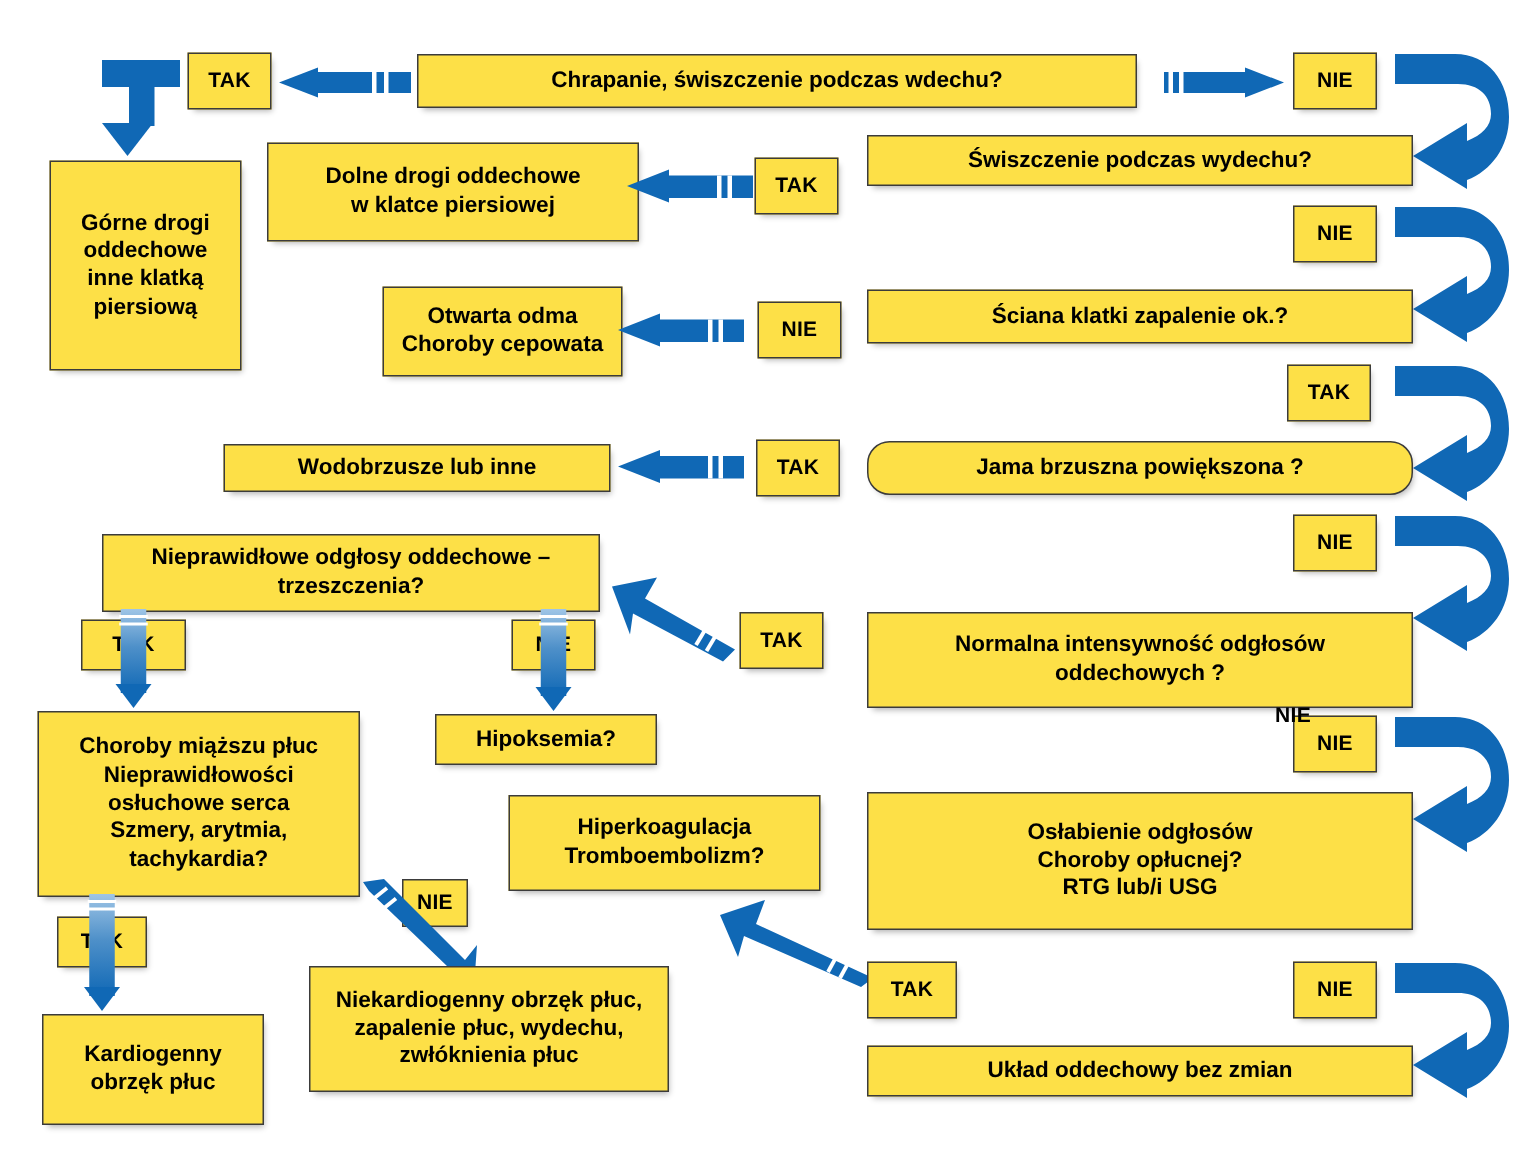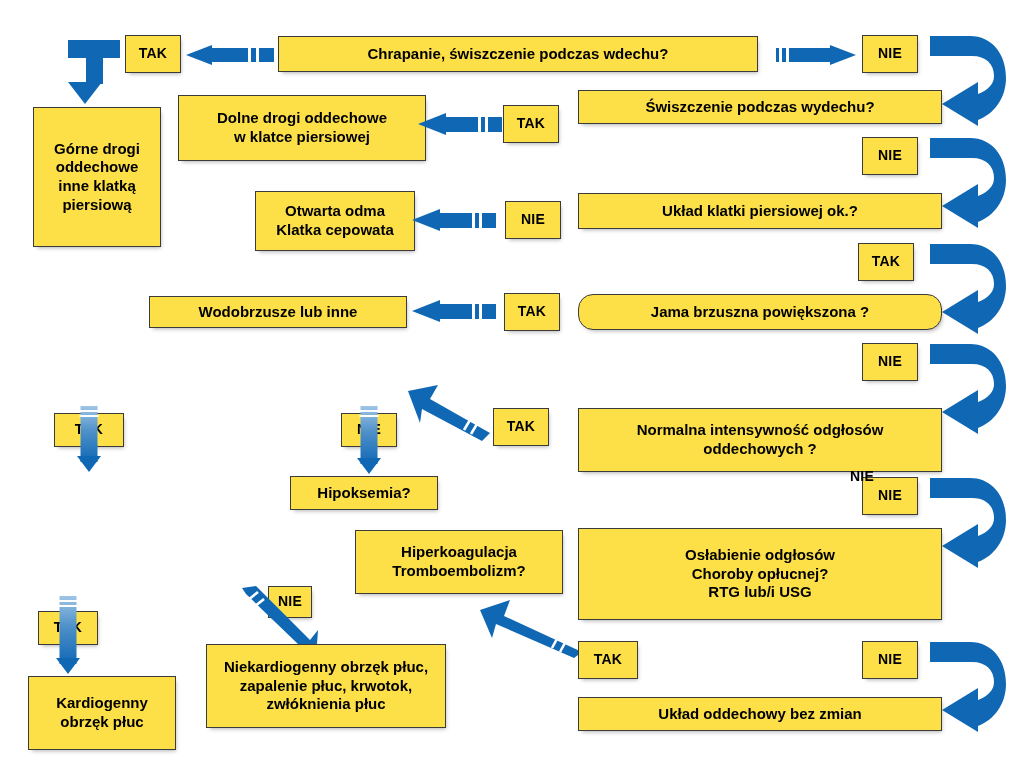--- a/index.html
+++ b/index.html
@@ -118,32 +118,32 @@
   <div class="box lbl" style="left:862px;top:137px;width:56px;height:38px;">NIE</div>
 
   <div class="hook" style="left:928px;top:134px;width:80px;height:94px;">
     <svg width="80" height="94" viewBox="0 0 80 94">
       <path d="M2,4 L42,4 C64,4 78,22 78,46 C78,66 66,82 50,88 L50,94 L14,72 L50,50 L50,62
                C60,58 66,52 66,44 C66,32 58,24 44,24 L2,24 Z" fill="#1068b5"></path>
     </svg>
   </div>
 
   <div class="box term" style="left:255px;top:191px;width:160px;height:60px;">Otwarta odma
-Klatka cepowata</div>
+Choroby cepowata</div>
 
   <div class="arrow-left" style="left:408px;top:210px;width:88px;height:22px;">
     <div class="shaft" style="left:30px;top:3px;width:58px;height:15px;"></div>
     <div class="head" style="left:4px;top:-1px;border-top:11px solid transparent;border-bottom:11px solid transparent;border-right:28px solid #1068b5;"></div>
     <div class="notch" style="left:64px;top:3px;width:3px;height:15px;"></div>
     <div class="notch" style="left:71px;top:3px;width:3px;height:15px;"></div>
   </div>
 
   <div class="box lbl" style="left:505px;top:201px;width:56px;height:38px;">NIE</div>
 
-  <div class="box q" style="left:578px;top:193px;width:364px;height:36px;">Układ klatki piersiowej ok.?</div>
+  <div class="box q" style="left:578px;top:193px;width:364px;height:36px;">Ściana klatki zapalenie ok.?</div>
 
   <div class="box lbl" style="left:858px;top:243px;width:56px;height:38px;">TAK</div>
 
   <div class="hook" style="left:928px;top:240px;width:80px;height:94px;">
     <svg width="80" height="94" viewBox="0 0 80 94">
       <path d="M2,4 L42,4 C64,4 78,22 78,46 C78,66 66,82 50,88 L50,94 L14,72 L50,50 L50,62
                C60,58 66,52 66,44 C66,32 58,24 44,24 L2,24 Z" fill="#1068b5"></path>
     </svg>
   </div>
 
@@ -162,20 +162,22 @@
 
   <div class="box lbl" style="left:862px;top:343px;width:56px;height:38px;">NIE</div>
 
   <div class="hook" style="left:928px;top:340px;width:80px;height:94px;">
     <svg width="80" height="94" viewBox="0 0 80 94">
       <path d="M2,4 L42,4 C64,4 78,22 78,46 C78,66 66,82 50,88 L50,94 L14,72 L50,50 L50,62
                C60,58 66,52 66,44 C66,32 58,24 44,24 L2,24 Z" fill="#1068b5"></path>
     </svg>
   </div>
 
+  <div class="box q" style="left:68px;top:356px;width:332px;height:52px;">Nieprawidłowe odgłosy oddechowe –
+trzeszczenia?</div>
 
   <div class="diag" style="left:404px;top:383px;width:96px;height:58px;">
     <svg width="96" height="58" viewBox="0 0 96 58">
       <g fill="#1068b5">
         <path d="M4,8 L34,2 L26,16 L86,50 L78,58 L18,26 L16,40 Z"></path>
       </g>
       <g stroke="#ffffff" stroke-width="2.6">
         <line x1="66" y1="37" x2="60" y2="47"></line>
         <line x1="73" y1="41" x2="67" y2="51"></line>
       </g>
@@ -206,22 +208,27 @@
   <div class="box lbl" style="left:341px;top:413px;width:56px;height:34px;">NIE</div>
   <div class="arrow-down" style="left:344px;top:406px;width:50px;height:72px;">
     <div class="shaft" style="top:0;width:17px;height:58px;"></div>
     <div class="head" style="top:52px;"></div>
     <div class="tick" style="top:4px;width:19px;"></div>
     <div class="tick" style="top:9px;width:19px;"></div>
   </div>
 
   <div class="box term" style="left:290px;top:476px;width:148px;height:34px;">Hipoksemia?</div>
 
-
-  <div class="box term" style="left:339px;top:530px;width:208px;height:64px;margin-left:16px;">Hiperkoagulacja
+  <div class="box q" style="left:25px;top:474px;width:215px;height:124px;">Choroby miąższu płuc
+Nieprawidłowości
+osłuchowe serca
+Szmery, arytmia,
+tachykardia?</div>
+
+  <div class="box term" style="left:339px;top:530px;width:208px;height:64px;">Hiperkoagulacja
 Tromboembolizm?</div>
 
   <div class="box q" style="left:578px;top:528px;width:364px;height:92px;text-align:center;">Osłabienie odgłosów
 Choroby opłucnej?
 RTG lub/i USG</div>
 
   <div class="diag" style="left:478px;top:596px;width:110px;height:62px;">
     <svg width="110" height="62" viewBox="0 0 110 62">
       <g fill="#1068b5">
         <path d="M2,14 L32,4 L26,20 L104,56 L96,62 L18,28 L14,42 Z"></path>
@@ -253,21 +260,21 @@
         <line x1="12" y1="14" x2="22" y2="6"></line>
         <line x1="18" y1="21" x2="28" y2="13"></line>
       </g>
     </svg>
   </div>
 
   <div class="box term" style="left:28px;top:676px;width:148px;height:74px;">Kardiogenny
 obrzęk płuc</div>
 
   <div class="box term" style="left:206px;top:644px;width:240px;height:84px;">Niekardiogenny obrzęk płuc,
-zapalenie płuc, krwotok,
+zapalenie płuc, wydechu,
 zwłóknienia płuc</div>
 
   <div class="box lbl" style="left:578px;top:641px;width:60px;height:38px;">TAK</div>
 
   <div class="box lbl" style="left:862px;top:641px;width:56px;height:38px;">NIE</div>
 
   <div class="box q" style="left:578px;top:697px;width:364px;height:34px;">Układ oddechowy bez zmian</div>
 
   <div class="hook" style="left:928px;top:638px;width:80px;height:94px;">
     <svg width="80" height="94" viewBox="0 0 80 94">

